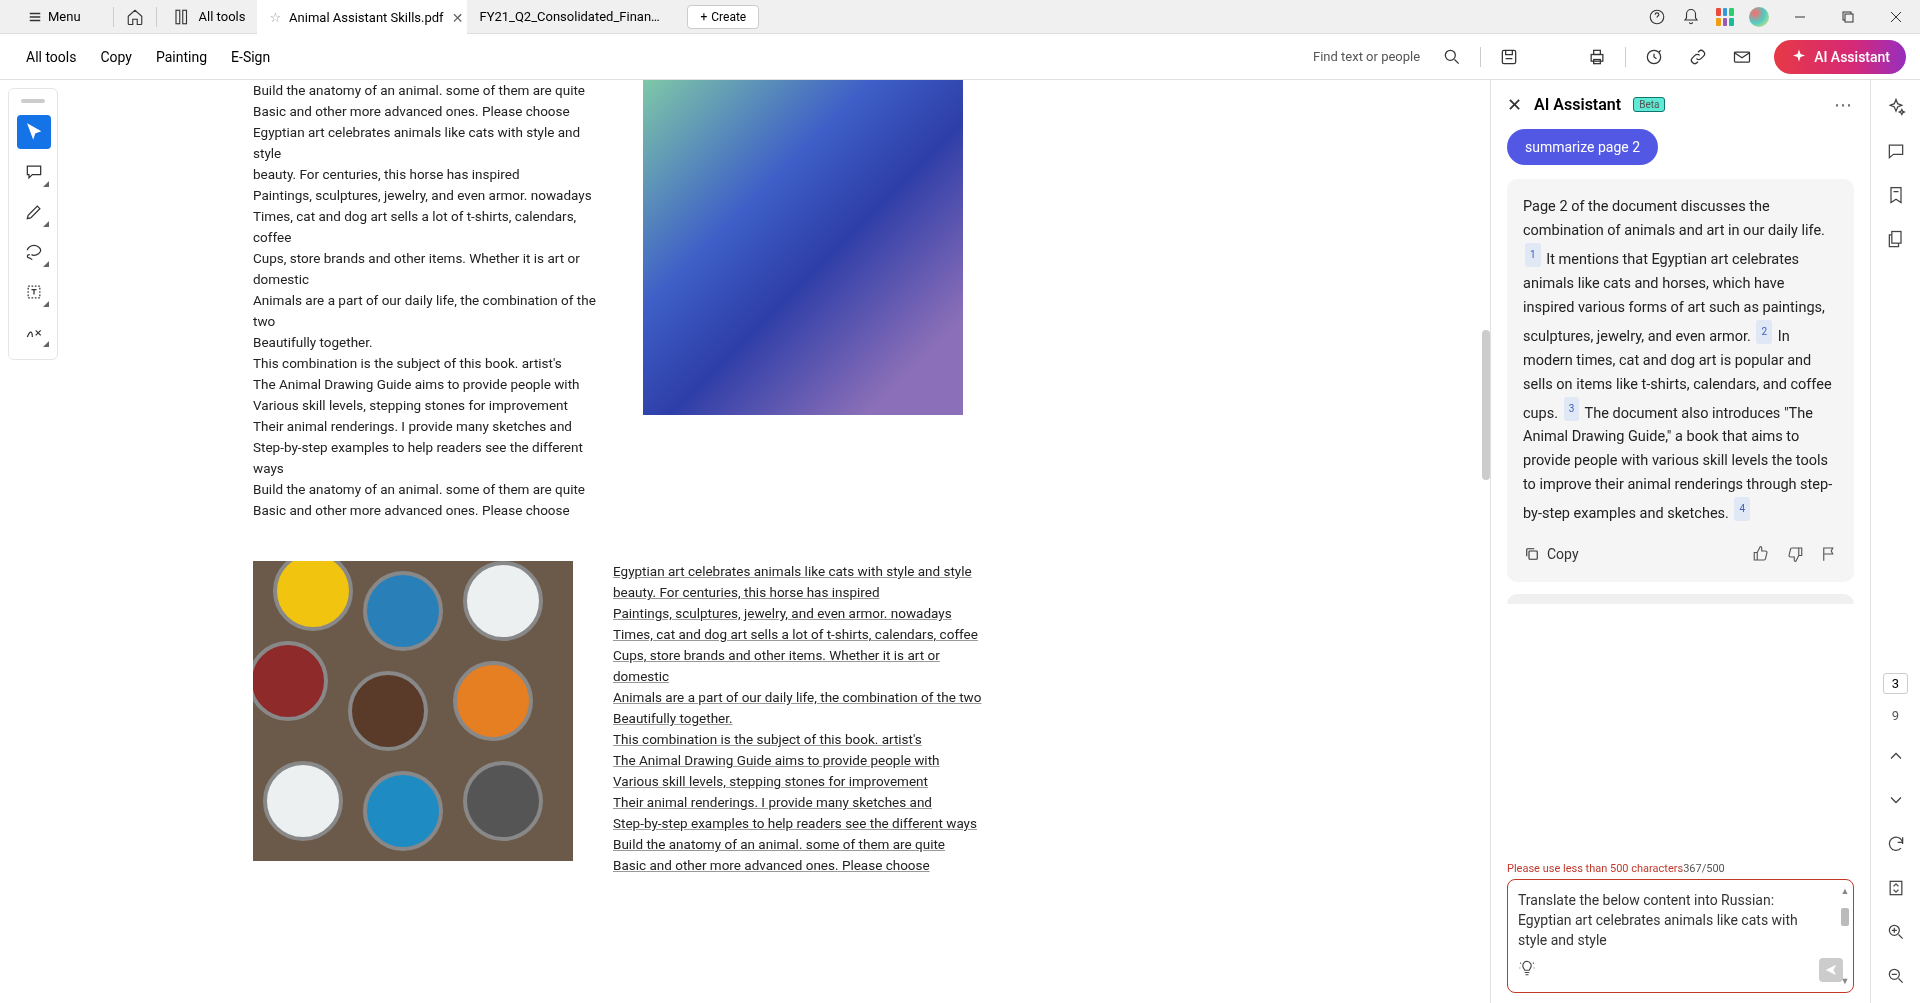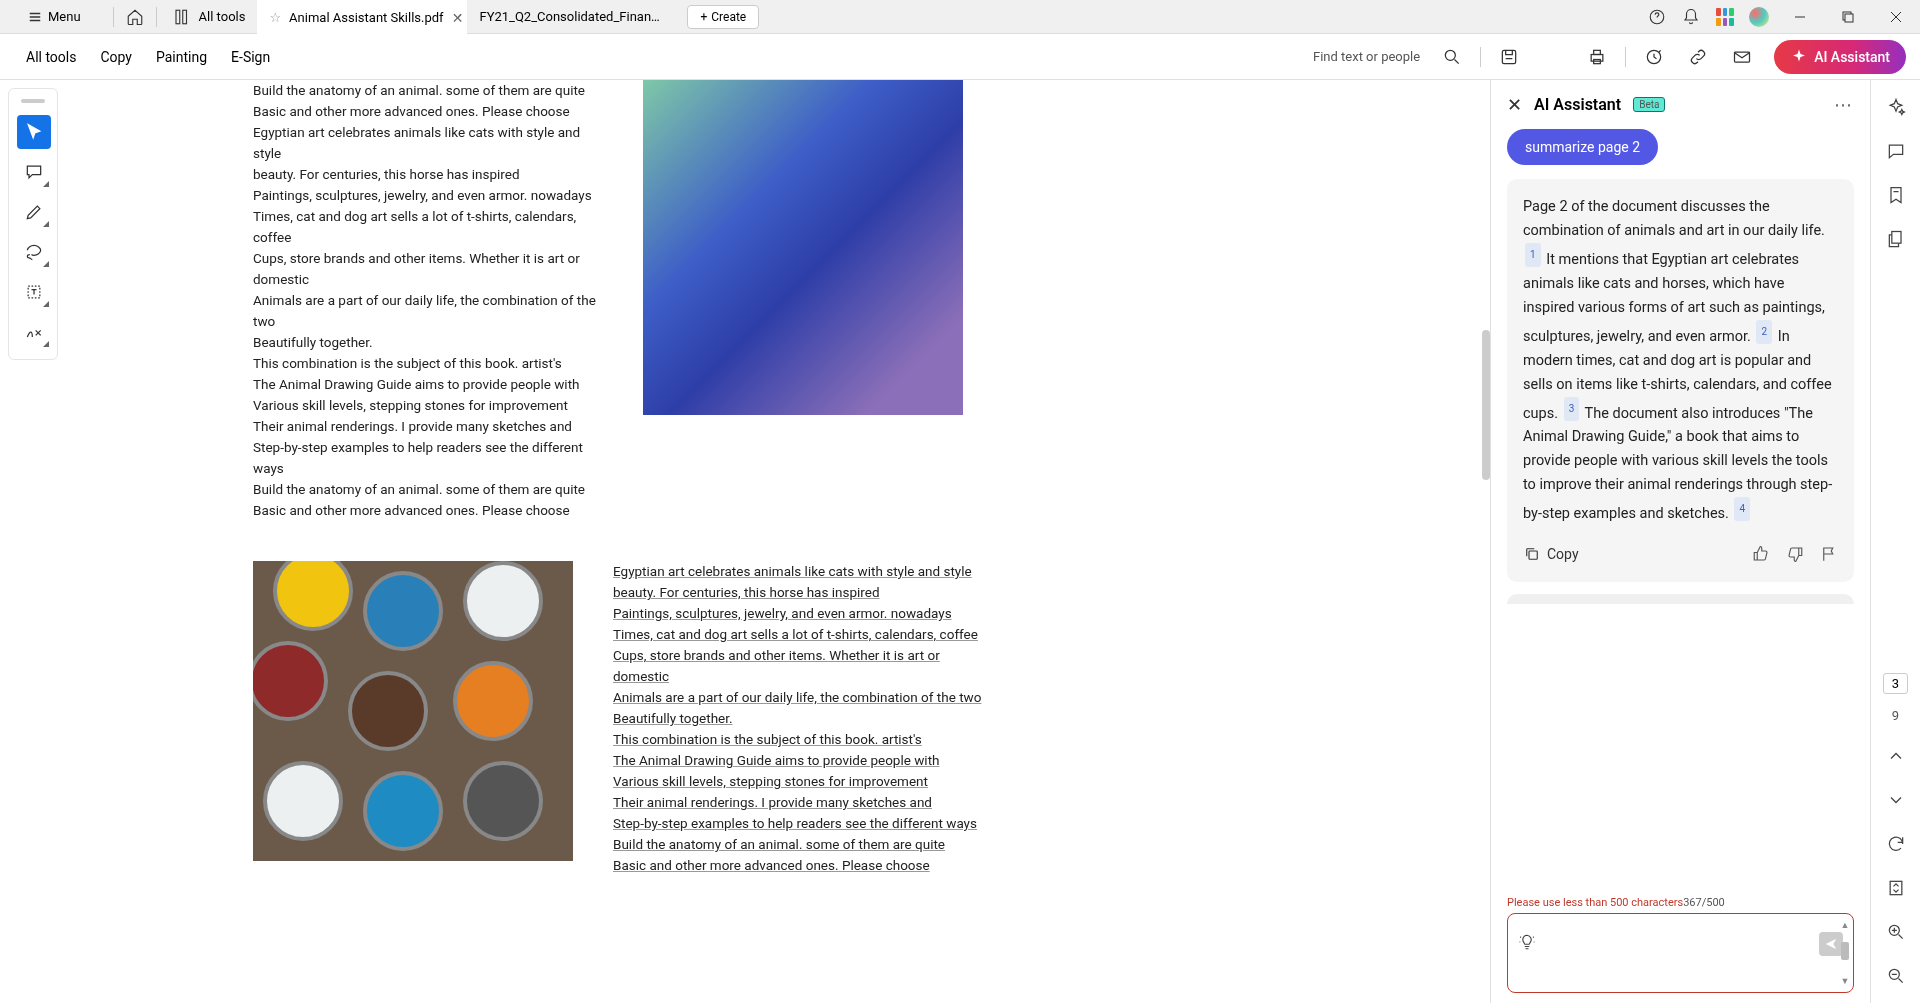--- a/index.html
+++ b/index.html
@@ -351,20 +351,21 @@
       </div>
       <div style="height:12px"></div>
       <div style="background:#f0f0f0;border-radius:10px 10px 0 0;height:10px"></div>
     </div>
     <div class="input-area">
       <div class="char-warn">
         <span class="char-warn-left">Please use less than 500 characters</span>
         <span class="char-warn-right">367/500</span>
       </div>
       <div class="input-box">
+        <div class="input-text" style="padding-right:14px">Translate the below content into Russian: Egyptian art celebrates animals like cats with style and style</div>
         <div class="input-scroll">
           <span style="font-size:9px;color:#888">▲</span>
           <div class="input-scroll-thumb"></div>
           <span style="font-size:9px;color:#888;margin-top:auto">▼</span>
         </div>
         <div class="input-footer">
           <span class="bulb">
             <svg viewBox="0 0 24 24" width="18" height="18" style="fill:none;stroke:#444;stroke-width:1.5">
                 <path d="M9 18h6M10 21h4M12 3a6 6 0 00-4 10l1 2h6l1-2a6 6 0 00-4-10zM4 6l-1-1M20 6l1-1M3 12H2M22 12h-1"></path>
               </svg>

